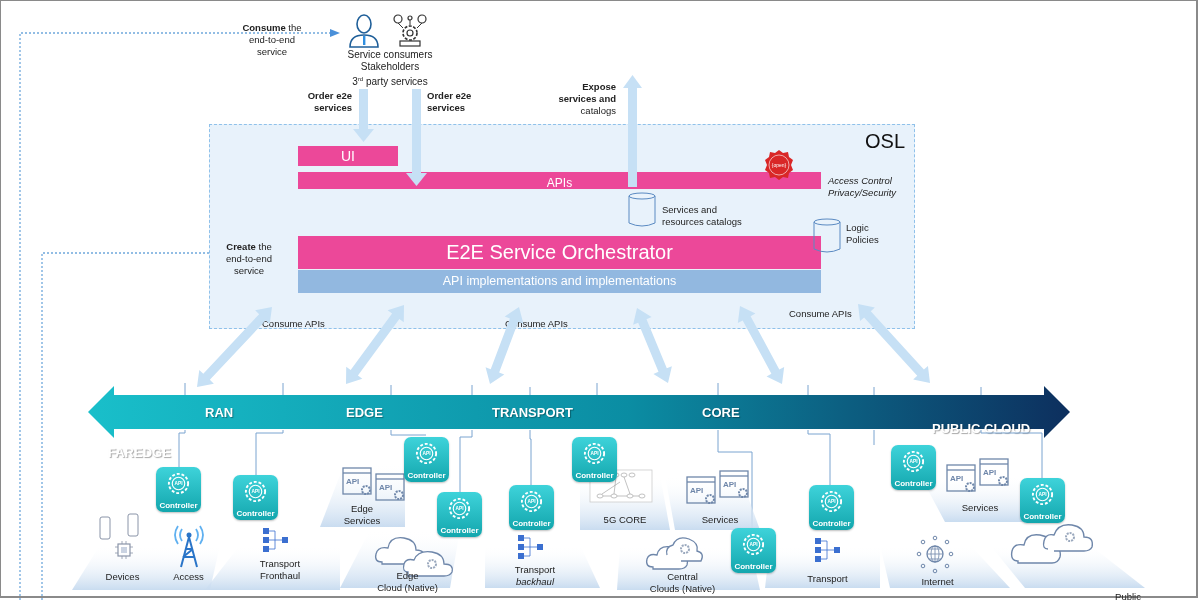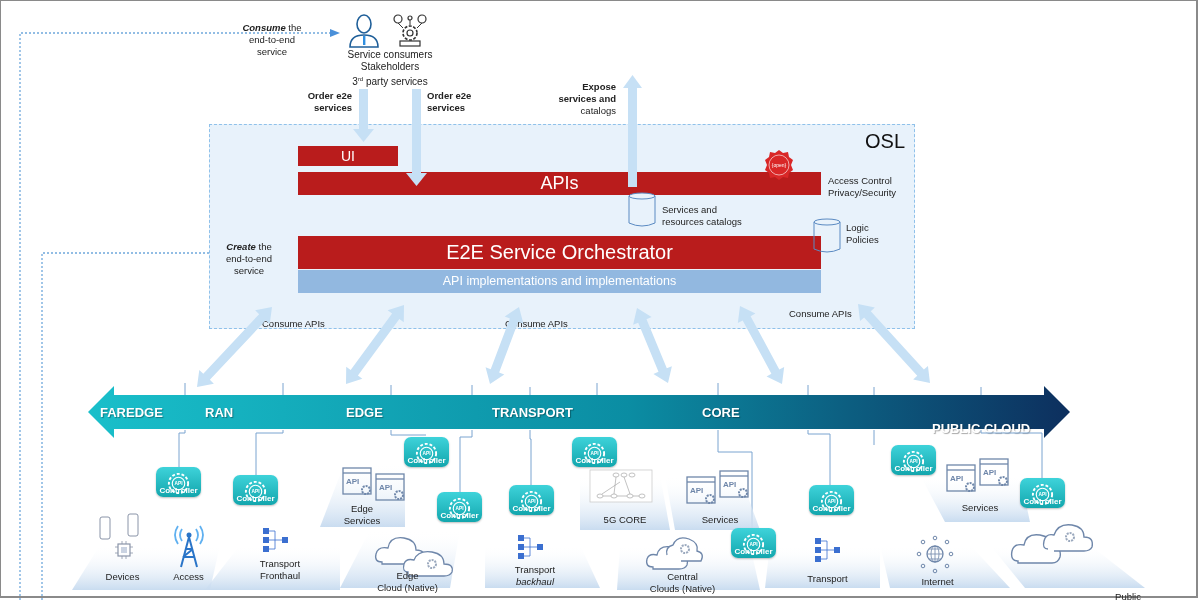--- a/index.html
+++ b/index.html
@@ -1,31 +1,31 @@
 <!DOCTYPE html>
 <html><head>
 <meta charset="utf-8">
 <style>
   html,body{margin:0;padding:0;background:#fff;}
   body{width:1200px;height:600px;position:relative;overflow:hidden;font-family:"Liberation Sans",sans-serif;color:#222;}
   .frame{position:absolute;left:0;top:0;width:1198px;height:598px;border:1px solid #8a8a8a;border-right-width:2px;border-bottom-width:2px;box-sizing:border-box;}
   .abs{position:absolute;}
   .lbl{position:absolute;font-size:9.5px;line-height:12px;color:#222;}
-  .lbl b{font-weight:bold;font-style:italic;}
+  .lbl b{font-weight:bold;}
   .center{text-align:center;}
   .right{text-align:right;}
   .osl-box{position:absolute;left:209px;top:124px;width:706px;height:205px;background:#e8f2fb;border:1.5px dashed #8fc1ea;box-sizing:border-box;}
   .osl-title{position:absolute;left:865px;top:130px;font-size:20px;color:#111;}
-  .bar{position:absolute;background:#b91c1c;color:#fff;text-align:center;}
+  .bar{position:absolute;background:#ec4899;color:#fff;text-align:center;}
   .ui-bar{left:298px;top:146px;width:100px;height:20px;font-size:14px;line-height:20px;}
-  .api-bar{left:298px;top:172px;width:523px;height:23px;font-size:18px;line-height:22px;}
+  .api-bar{left:298px;top:172px;width:523px;height:17px;font-size:12px;line-height:22px;}
   .orch-bar{left:298px;top:236px;width:523px;height:33px;font-size:20px;line-height:33px;}
   .impl-bar{left:298px;top:270px;width:523px;height:23px;font-size:12.5px;line-height:23px;background:#92b8e0;}
   .band-label{position:absolute;top:405px;font-size:13px;font-weight:bold;color:#fff;text-shadow:1px 1px 1px rgba(0,0,0,.35);}
-  .ctrl{position:absolute;width:45px;height:30px;border-radius:7px;background:linear-gradient(180deg,#3ed3da 0%,#13a6ad 100%);box-shadow:0 1px 2px rgba(0,0,0,.25);}
+  .ctrl{position:absolute;width:45px;height:45px;border-radius:7px;background:linear-gradient(180deg,#3ed3da 0%,#13a6ad 100%);box-shadow:0 1px 2px rgba(0,0,0,.25);}
   .ctrl .gear{position:absolute;left:10px;top:4px;width:25px;height:25px;}
   .ctrl .txt{position:absolute;left:0;right:0;bottom:2px;font-size:8px;color:#fff;text-align:center;font-weight:bold;}
   .plat-label{position:absolute;font-size:9.5px;line-height:12px;text-align:center;color:#222;}
   svg{overflow:visible;}
 </style>
 </head>
 <body>
 
 <div class="frame"></div>
 
@@ -100,21 +100,21 @@
       </g>
   </g>
 </svg>
 
 <svg class="abs" style="left:764px;top:150px" width="30" height="30">
   <polygon points="15,0 19,3 24,2 25,7 29,10 27,15 29,20 25,23 24,28 19,27 15,30 11,27 6,28 5,23 1,20 3,15 1,10 5,7 6,2 11,3" fill="#d92727"></polygon>
   <circle cx="15" cy="15" r="10" fill="none" stroke="#fff" stroke-width=".6"></circle>
   <text x="15" y="17" font-size="5" fill="#fff" text-anchor="middle" font-family="Liberation Sans, sans-serif">{open}</text>
 </svg>
 
-<div class="lbl" style="left:828px;top:175px;width:90px;">
+<div class="lbl" style="left:828px;top:175px;width:90px;font-style:italic;">
   <div>Access Control</div>
   <div>Privacy/Security</div>
 </div>
 
 <svg class="abs" style="left:628px;top:192px" width="28" height="36">
   <ellipse cx="14" cy="4" rx="13" ry="3" fill="#eaf3fc" stroke="#5a8ac2" stroke-width="1"></ellipse>
   <path d="M1 4 V31 Q14 37 27 31 V4" fill="none" stroke="#5a8ac2" stroke-width="1"></path>
 </svg>
 <div class="lbl" style="left:662px;top:204px;width:100px;">
   <div>Services and</div>
@@ -164,21 +164,21 @@
 <svg class="abs" style="left:88px;top:385px" width="985" height="58">
   <defs>
     <linearGradient id="bandg" x1="0" x2="1" y1="0" y2="0">
       <stop offset="0" stop-color="#19bfca"></stop>
       <stop offset="0.55" stop-color="#0b8da3"></stop>
       <stop offset="1" stop-color="#0d2f5e"></stop>
     </linearGradient>
   </defs>
   <polygon points="0,27 26,1 26,10 956,10 956,1 982,27 956,53 956,44 26,44 26,53" fill="url(#bandg)"></polygon>
 </svg>
-<div class="band-label" style="left:100px;">FAREDGE</div>
+<div class="band-label" style="left:108px;margin-top:40px;">FAREDGE</div>
 <div class="band-label" style="left:205px;">RAN</div>
 <div class="band-label" style="left:346px;">EDGE</div>
 <div class="band-label" style="left:492px;">TRANSPORT</div>
 <div class="band-label" style="left:702px;">CORE</div>
 <div class="band-label" style="left:932px;margin-top:16px;">PUBLIC CLOUD</div>
 
 <svg class="abs" style="left:0;top:0" width="1200" height="600">
   <g stroke="#7aa4d0" stroke-width="1" fill="none">
     <path d="M185 383 V395 M185 430 V433 H179 V467"></path>
     <path d="M283 383 V395 M283 430 V433 H256 V475"></path>

